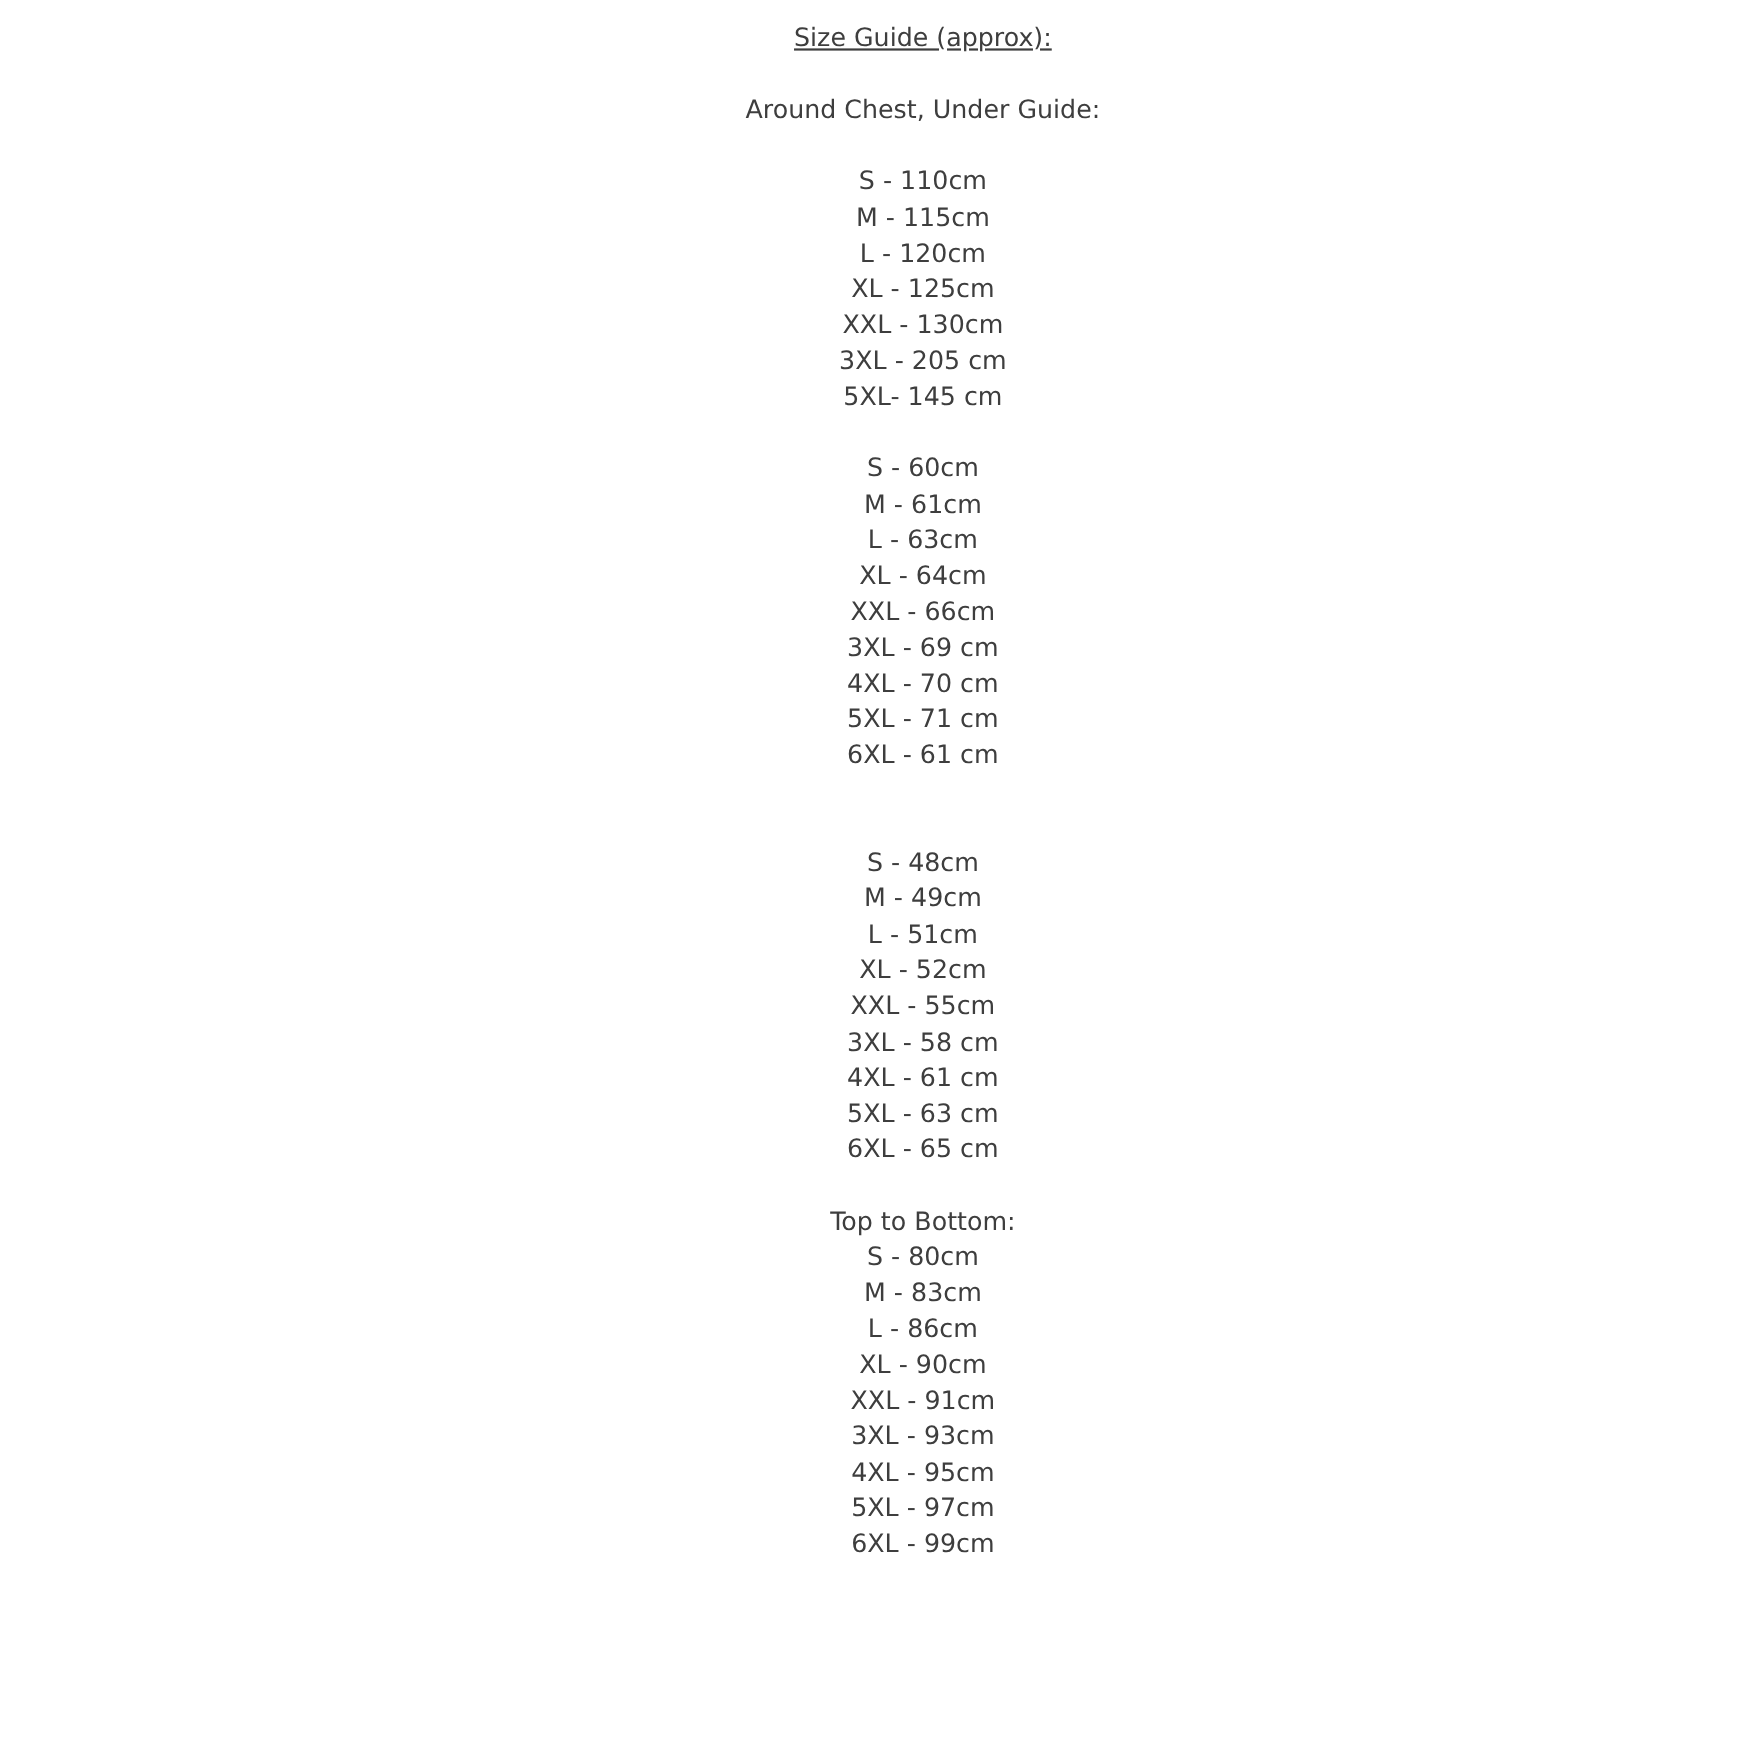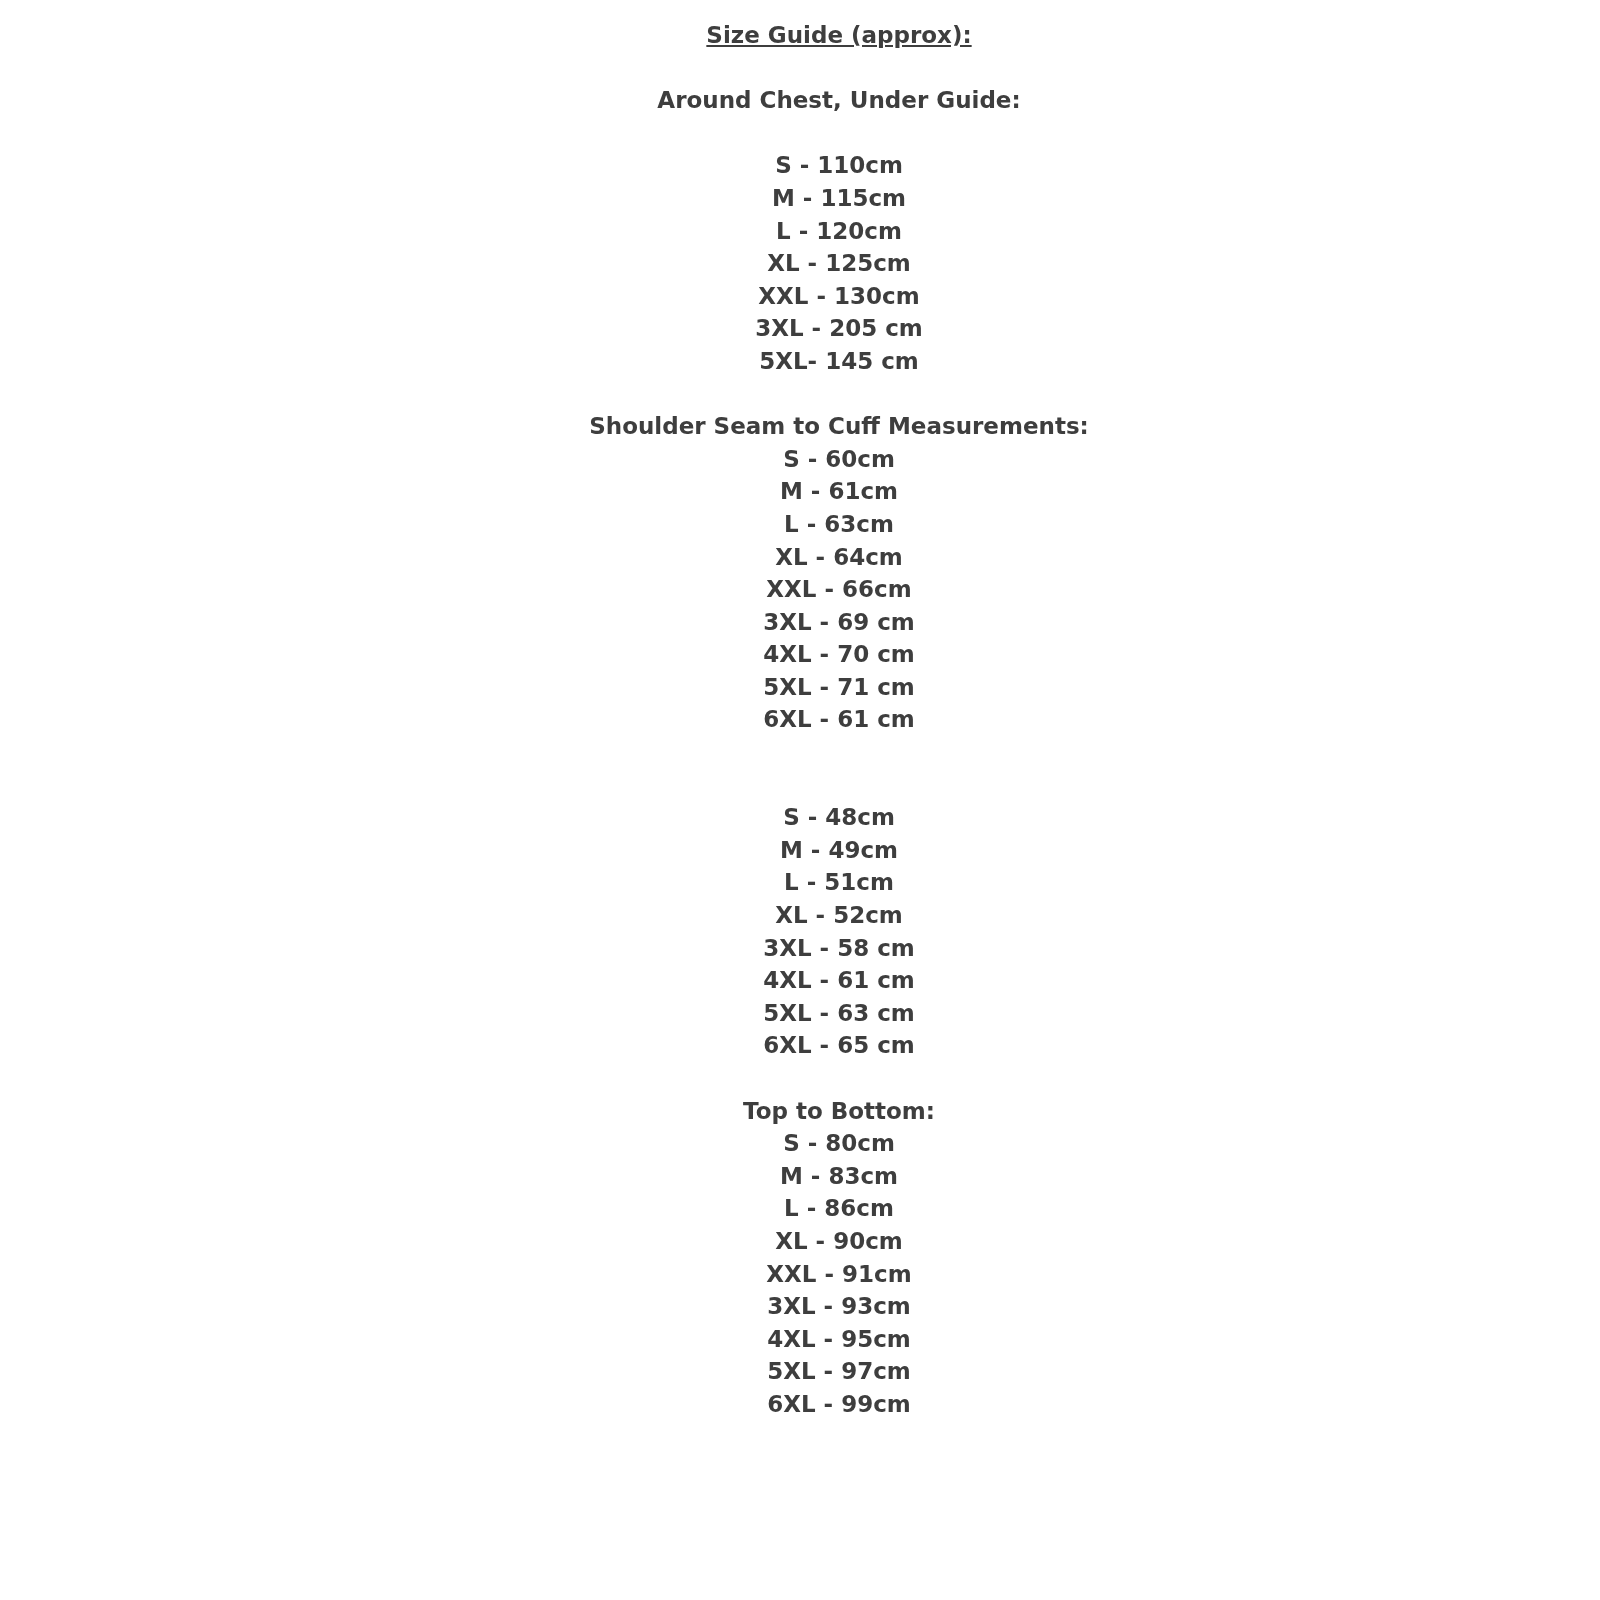--- a/index.html
+++ b/index.html
@@ -15,21 +15,20 @@
     box-sizing: content-box;
     text-align: center;
     font-family: "DejaVu Sans", "Liberation Sans", sans-serif;
     font-size: 23px;
     color: #3e3e3e;
   }
   .doc p {
     margin: 0;
     line-height: 32.6px;
     white-space: pre;
-    font-weight: bold;
   }
   .title {
     text-decoration: underline;
   }
   .gap {
     height: 32.6px;
   }
 </style>
 </head>
 <body>
@@ -43,37 +42,37 @@
   <div class="gap"></div>
   <p>S - 110cm</p>
   <p>M - 115cm</p>
   <p>L - 120cm</p>
   <p>XL - 125cm</p>
   <p>XXL - 130cm</p>
   <p>3XL - 205 cm</p>
   <p>5XL- 145 cm</p>
   <div class="gap"></div>
 
-  <p>Shoulder Seam to Cuff Measurements:</p>
   <p>S - 60cm</p>
   <p>M - 61cm</p>
   <p>L - 63cm</p>
   <p>XL - 64cm</p>
   <p>XXL - 66cm</p>
   <p>3XL - 69 cm</p>
   <p>4XL - 70 cm</p>
   <p>5XL - 71 cm</p>
   <p>6XL - 61 cm</p>
   <div class="gap"></div>
 
   <div class="gap"></div>
   <p>S - 48cm</p>
   <p>M - 49cm</p>
   <p>L - 51cm</p>
   <p>XL - 52cm</p>
+  <p>XXL - 55cm</p>
   <p>3XL - 58 cm</p>
   <p>4XL - 61 cm</p>
   <p>5XL - 63 cm</p>
   <p>6XL - 65 cm</p>
   <div class="gap"></div>
 
   <p>Top to Bottom:</p>
   <p>S - 80cm</p>
   <p>M - 83cm</p>
   <p>L - 86cm</p>

